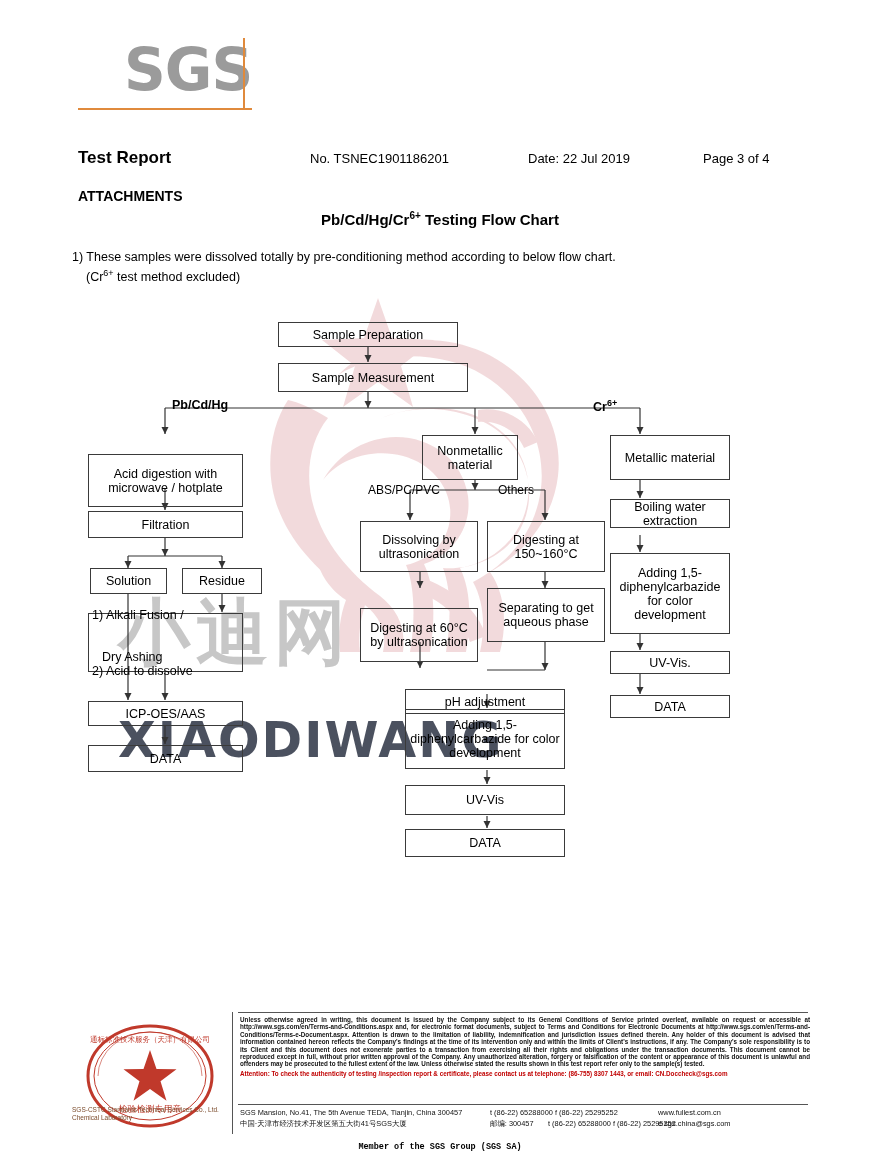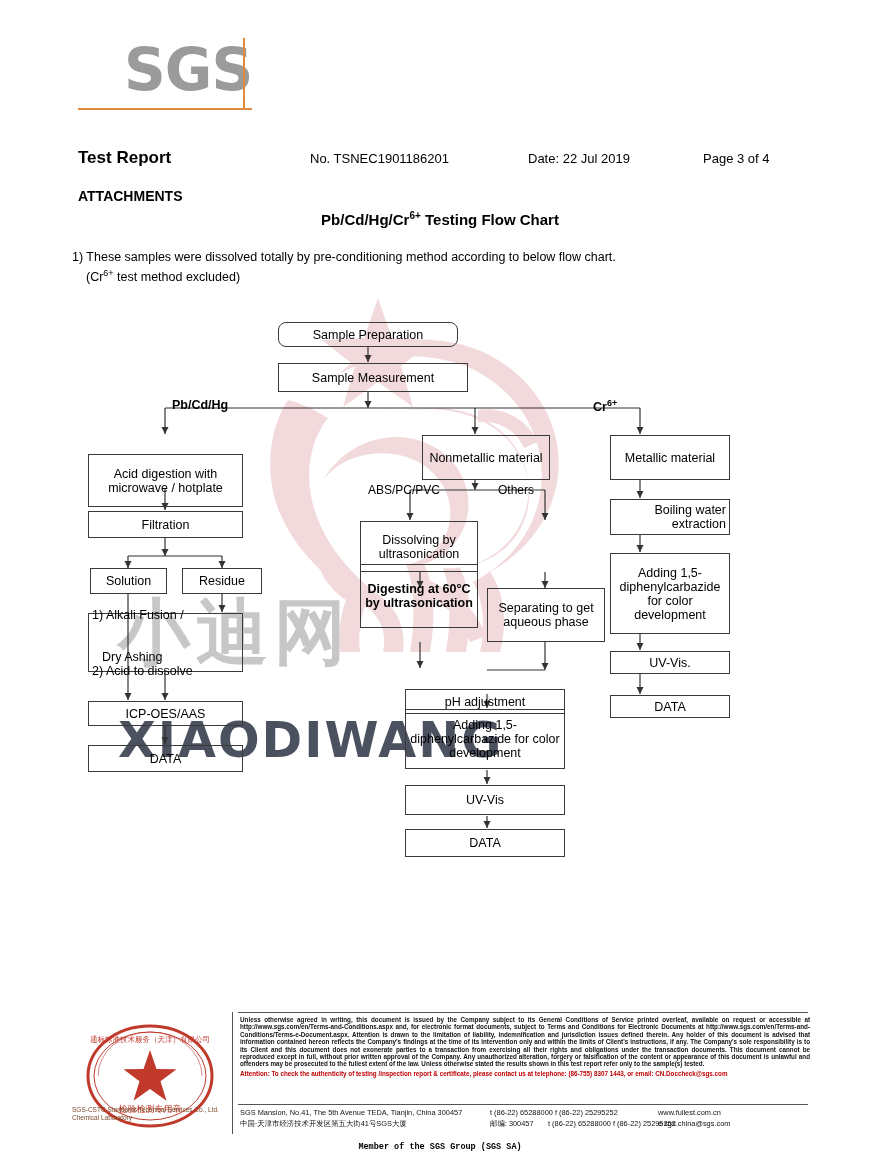--- a/index.html
+++ b/index.html
@@ -189,55 +189,56 @@
         <line x1="487" y1="770" x2="487" y2="784"></line>
         <line x1="487" y1="816" x2="487" y2="828"></line>
 
         <line x1="640" y1="480" x2="640" y2="498"></line>
         <line x1="640" y1="535" x2="640" y2="552"></line>
         <line x1="640" y1="634" x2="640" y2="650"></line>
         <line x1="640" y1="674" x2="640" y2="694"></line>
       </g>
     </svg>
 
-    <div class="box" style="left:278px;top:322px;width:180px;height:25px;border-radius:8px;">Sample Preparation</div>
+    <div class="box" style="left:278px;top:322px;width:180px;height:25px;">Sample Preparation</div>
     <div class="box" style="left:278px;top:363px;width:190px;height:29px;">Sample Measurement</div>
 
     <div class="lbl" style="left:172px;top:398px;">Pb/Cd/Hg</div>
     <div class="lbl" style="left:593px;top:398px;">
       <span>Cr</span><sup>6+</sup>
     </div>
 
     <div class="box" style="left:88px;top:454px;width:155px;height:53px;">Acid digestion with microwave / hotplate</div>
     <div class="box" style="left:88px;top:511px;width:155px;height:27px;">Filtration</div>
     <div class="box" style="left:90px;top:568px;width:77px;height:26px;">Solution</div>
     <div class="box" style="left:182px;top:568px;width:80px;height:26px;">Residue</div>
     <div class="box left" style="left:88px;top:613px;width:155px;height:59px;flex-direction:column;align-items:flex-start;justify-content:center;">
       <div>1) Alkali Fusion /</div>
       <div style="padding-left:10px;margin-top:28px;">Dry Ashing</div>
       <div>2) Acid to dissolve</div>
     </div>
     <div class="box" style="left:88px;top:701px;width:155px;height:25px;">ICP-OES/AAS</div>
     <div class="box" style="left:88px;top:745px;width:155px;height:27px;">DATA</div>
 
-    <div class="box" style="left:422px;top:435px;width:128px;height:45px;">Nonmetallic material</div>
+    <div class="box" style="left:422px;top:435px;width:96px;height:45px;">Nonmetallic material</div>
     <div class="box" style="left:610px;top:435px;width:120px;height:45px;">Metallic material</div>
 
     <div class="lbl-plain" style="left:368px;top:483px;">ABS/PC/PVC</div>
     <div class="lbl-plain" style="left:498px;top:483px;">Others</div>
 
     <div class="box" style="left:360px;top:521px;width:118px;height:51px;">Dissolving by ultrasonication</div>
-    <div class="box" style="left:360px;top:564px;width:118px;height:64px;font-weight:bold;">Digesting at 60°C by ultrasonication</div>
+    <div class="box" style="left:487px;top:521px;width:118px;height:51px;">Digesting at 150~160°C</div>
+    <div class="box" style="left:360px;top:608px;width:118px;height:54px;">Digesting at 60°C by ultrasonication</div>
     <div class="box" style="left:487px;top:588px;width:118px;height:54px;">Separating to get aqueous phase</div>
     <div class="box" style="left:405px;top:669px;width:160px;height:25px;margin-top:20px;">pH adjustment</div>
     <div class="box" style="left:405px;top:709px;width:160px;height:60px;">Adding 1,5-diphenylcarbazide for color development</div>
     <div class="box" style="left:405px;top:785px;width:160px;height:30px;">UV-Vis</div>
     <div class="box" style="left:405px;top:829px;width:160px;height:28px;">DATA</div>
 
-    <div class="box" style="left:610px;top:499px;width:120px;height:36px;text-align:right;">Boiling water extraction</div>
+    <div class="box" style="left:610px;top:499px;width:120px;height:29px;">Boiling water extraction</div>
     <div class="box" style="left:610px;top:553px;width:120px;height:81px;">Adding 1,5-diphenylcarbazide for color development</div>
     <div class="box" style="left:610px;top:651px;width:120px;height:23px;">UV-Vis.</div>
     <div class="box" style="left:610px;top:695px;width:120px;height:23px;">DATA</div>
   </div>
 
   <div class="stamp">
     <svg viewBox="0 0 140 112" xmlns="http://www.w3.org/2000/svg">
       <ellipse cx="70" cy="56" rx="62" ry="50" fill="none" stroke="#c0392b" stroke-width="3"></ellipse>
       <ellipse cx="70" cy="56" rx="56" ry="44" fill="none" stroke="#c0392b" stroke-width="1"></ellipse>
       <path d="M70 30 l6.5 19 20 .3 -16 12 6 19.5 -16.5-11.8 -16.5 11.8 6-19.5 -16-12 20-.3z" fill="#c0392b"></path>

